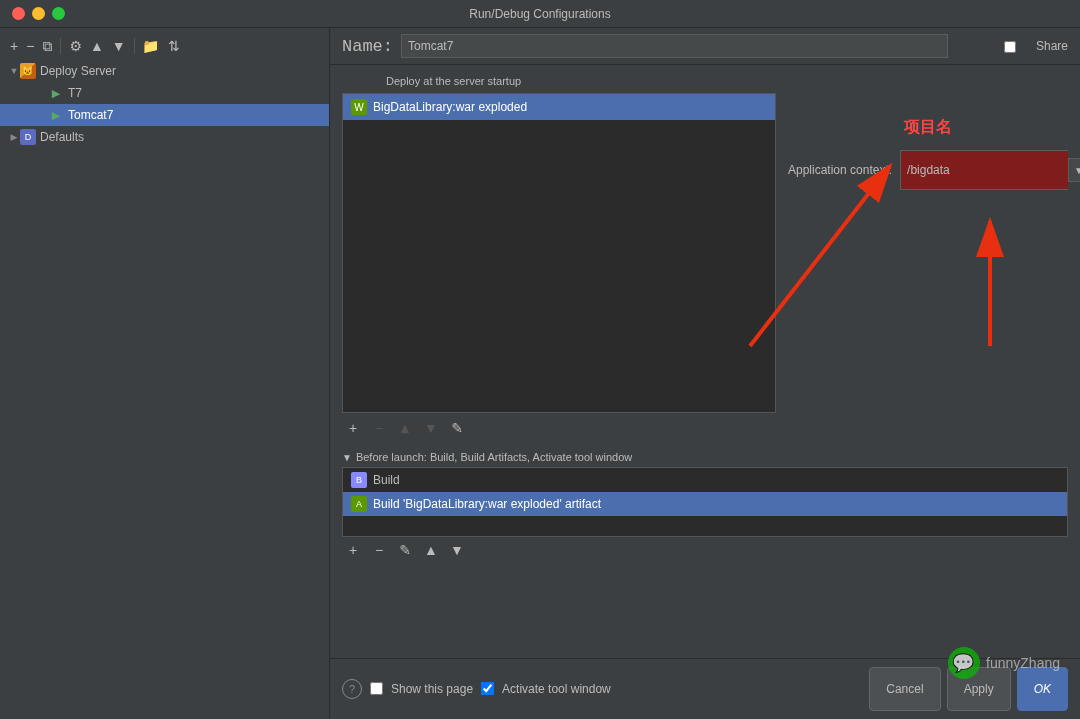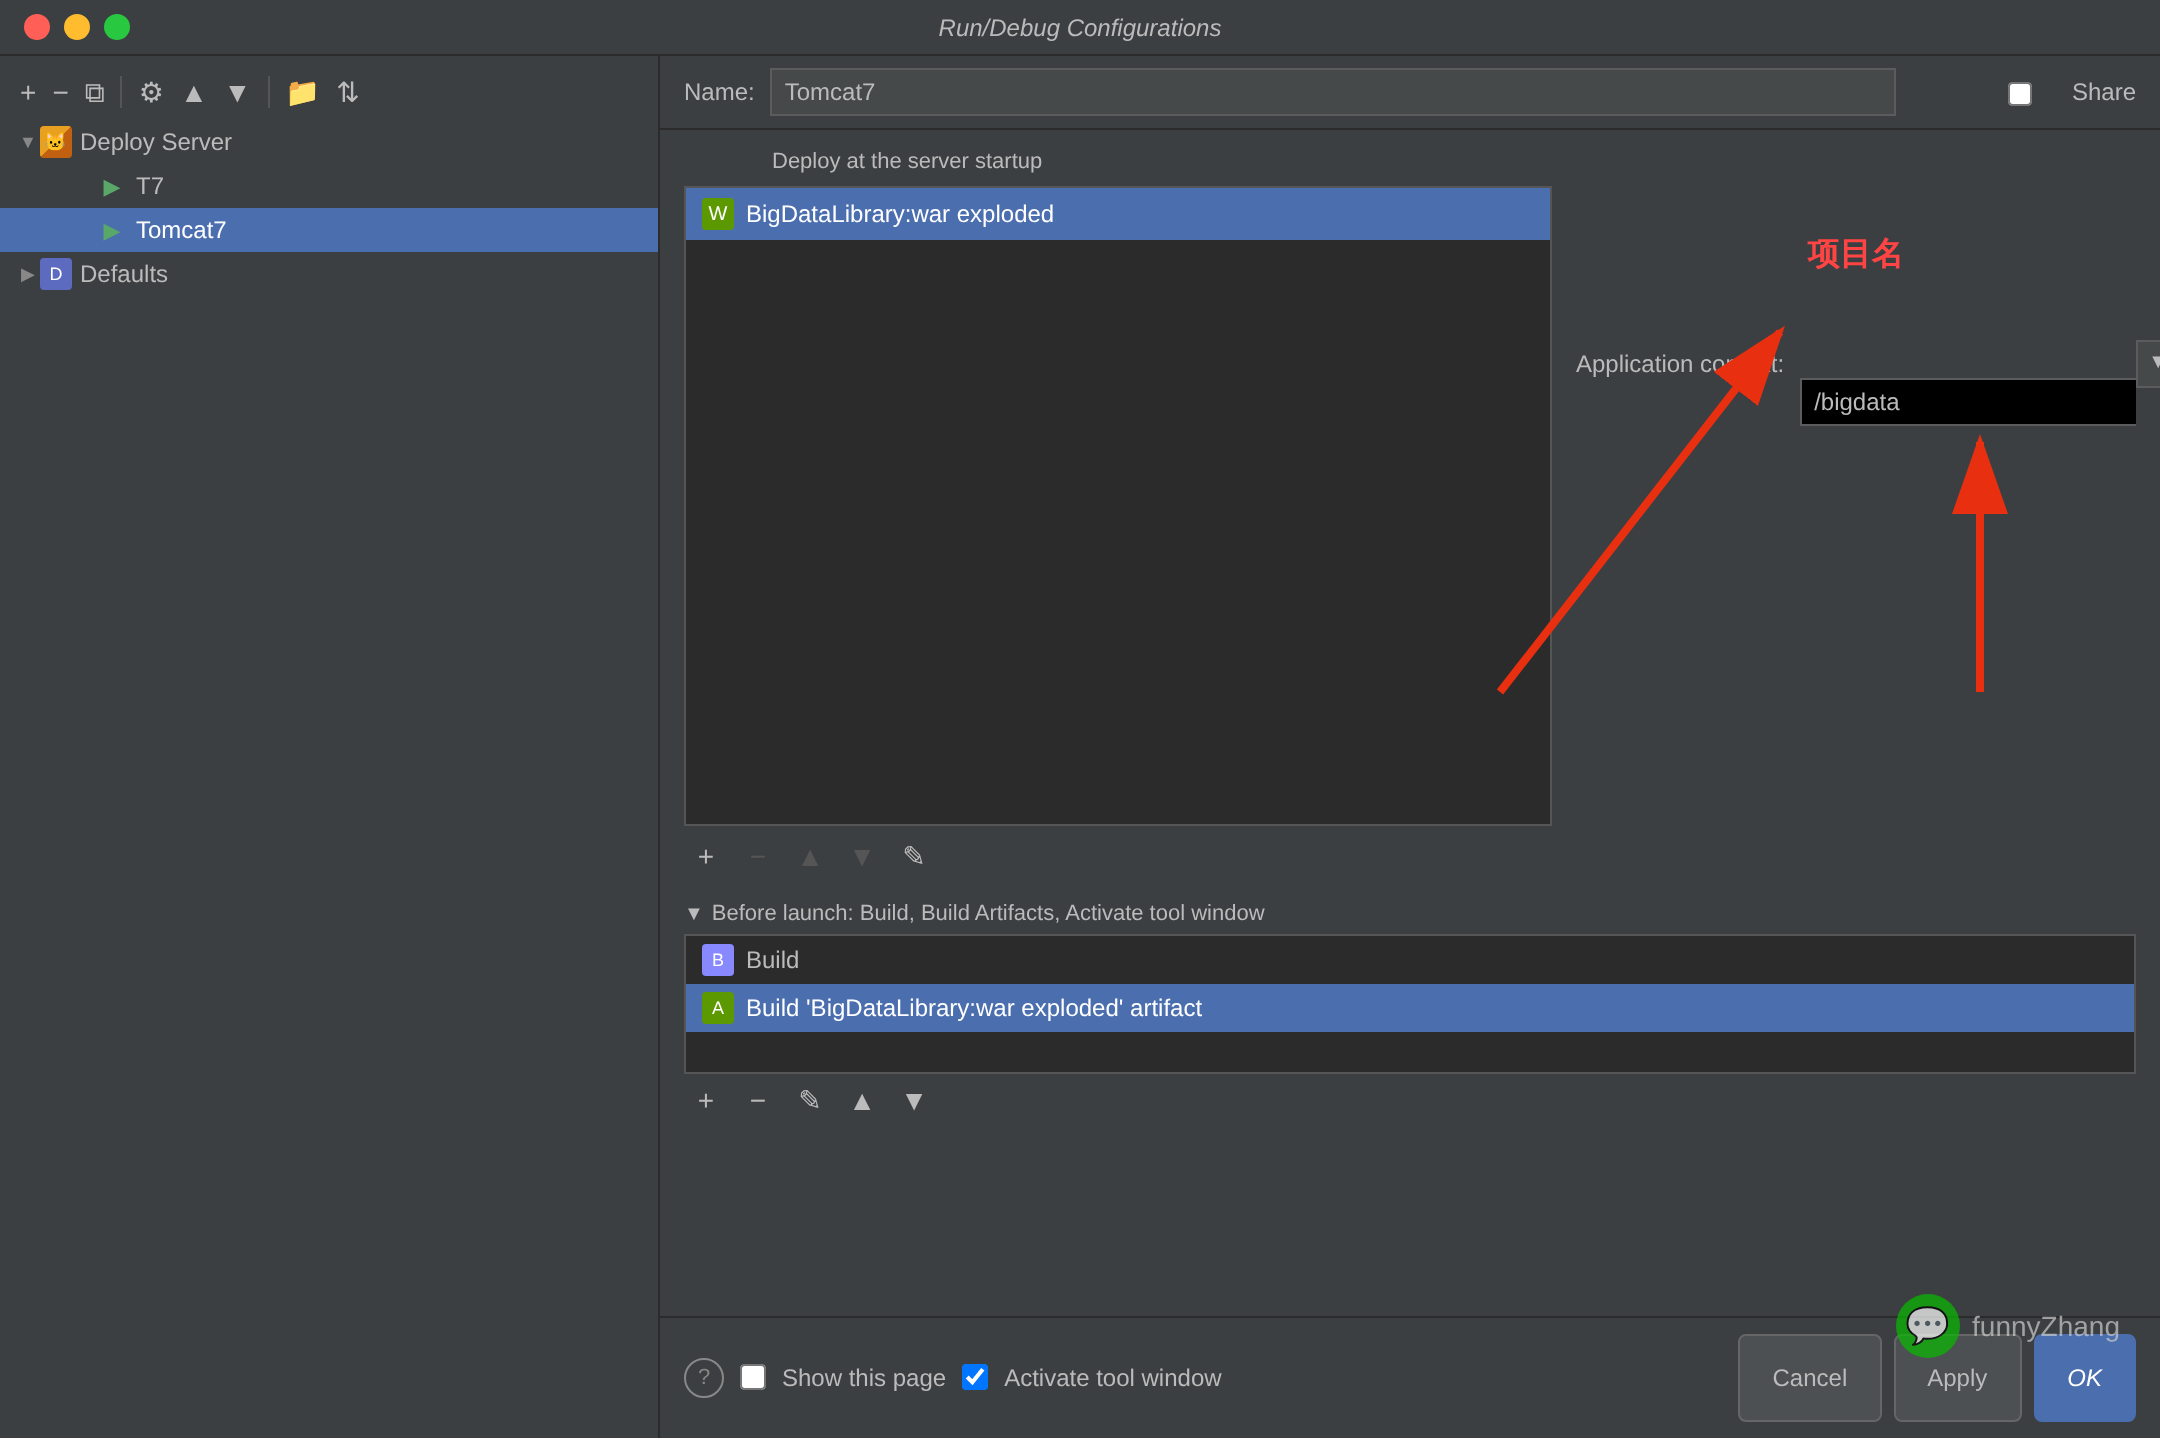--- a/index.html
+++ b/index.html
@@ -15,21 +15,20 @@
 
     
     .titlebar {
       background: #3c3f41;
       height: 28px;
       display: flex;
       align-items: center;
       justify-content: center;
       position: relative;
       border-bottom: 1px solid #2b2b2b;
-      font-style: italic;
     }
     .titlebar-buttons {
       position: absolute;
       left: 12px;
       display: flex;
       gap: 7px;
     }
     .tb-btn {
       width: 13px;
       height: 13px;
@@ -150,21 +149,22 @@
     
     .name-row {
       display: flex;
       align-items: center;
       padding: 6px 12px;
       gap: 8px;
       border-bottom: 1px solid #2b2b2b;
     }
     .name-label {
       color: #bbbbbb;
-      font-size: 12px;
+      font-size: 17px;
+      font-family: Liberation Mono, monospace;
     }
     .name-input {
       flex: 1;
       background: #45494a;
       border: 1px solid #5c5c5c;
       color: #bbbbbb;
       padding: 2px 6px;
       font-size: 12px;
       height: 24px;
     }
@@ -274,28 +274,27 @@
       color: #bbbbbb;
       white-space: nowrap;
     }
     .app-context-input-wrap {
       display: flex;
       align-items: center;
       flex: 1;
     }
     .app-context-input {
       flex: 1;
-      background: #000000;
+      background: #7f1d1d;
       border: 1px solid #5c5c5c;
       border-right: none;
       color: #bbbbbb;
       padding: 2px 6px;
       font-size: 12px;
-      height: 24px;
-      margin-top: 39px;
+      height: 40px;
     }
     .app-context-dropdown {
       background: #45494a;
       border: 1px solid #5c5c5c;
       color: #bbbbbb;
       width: 22px;
       height: 24px;
       display: flex;
       align-items: center;
       justify-content: center;

